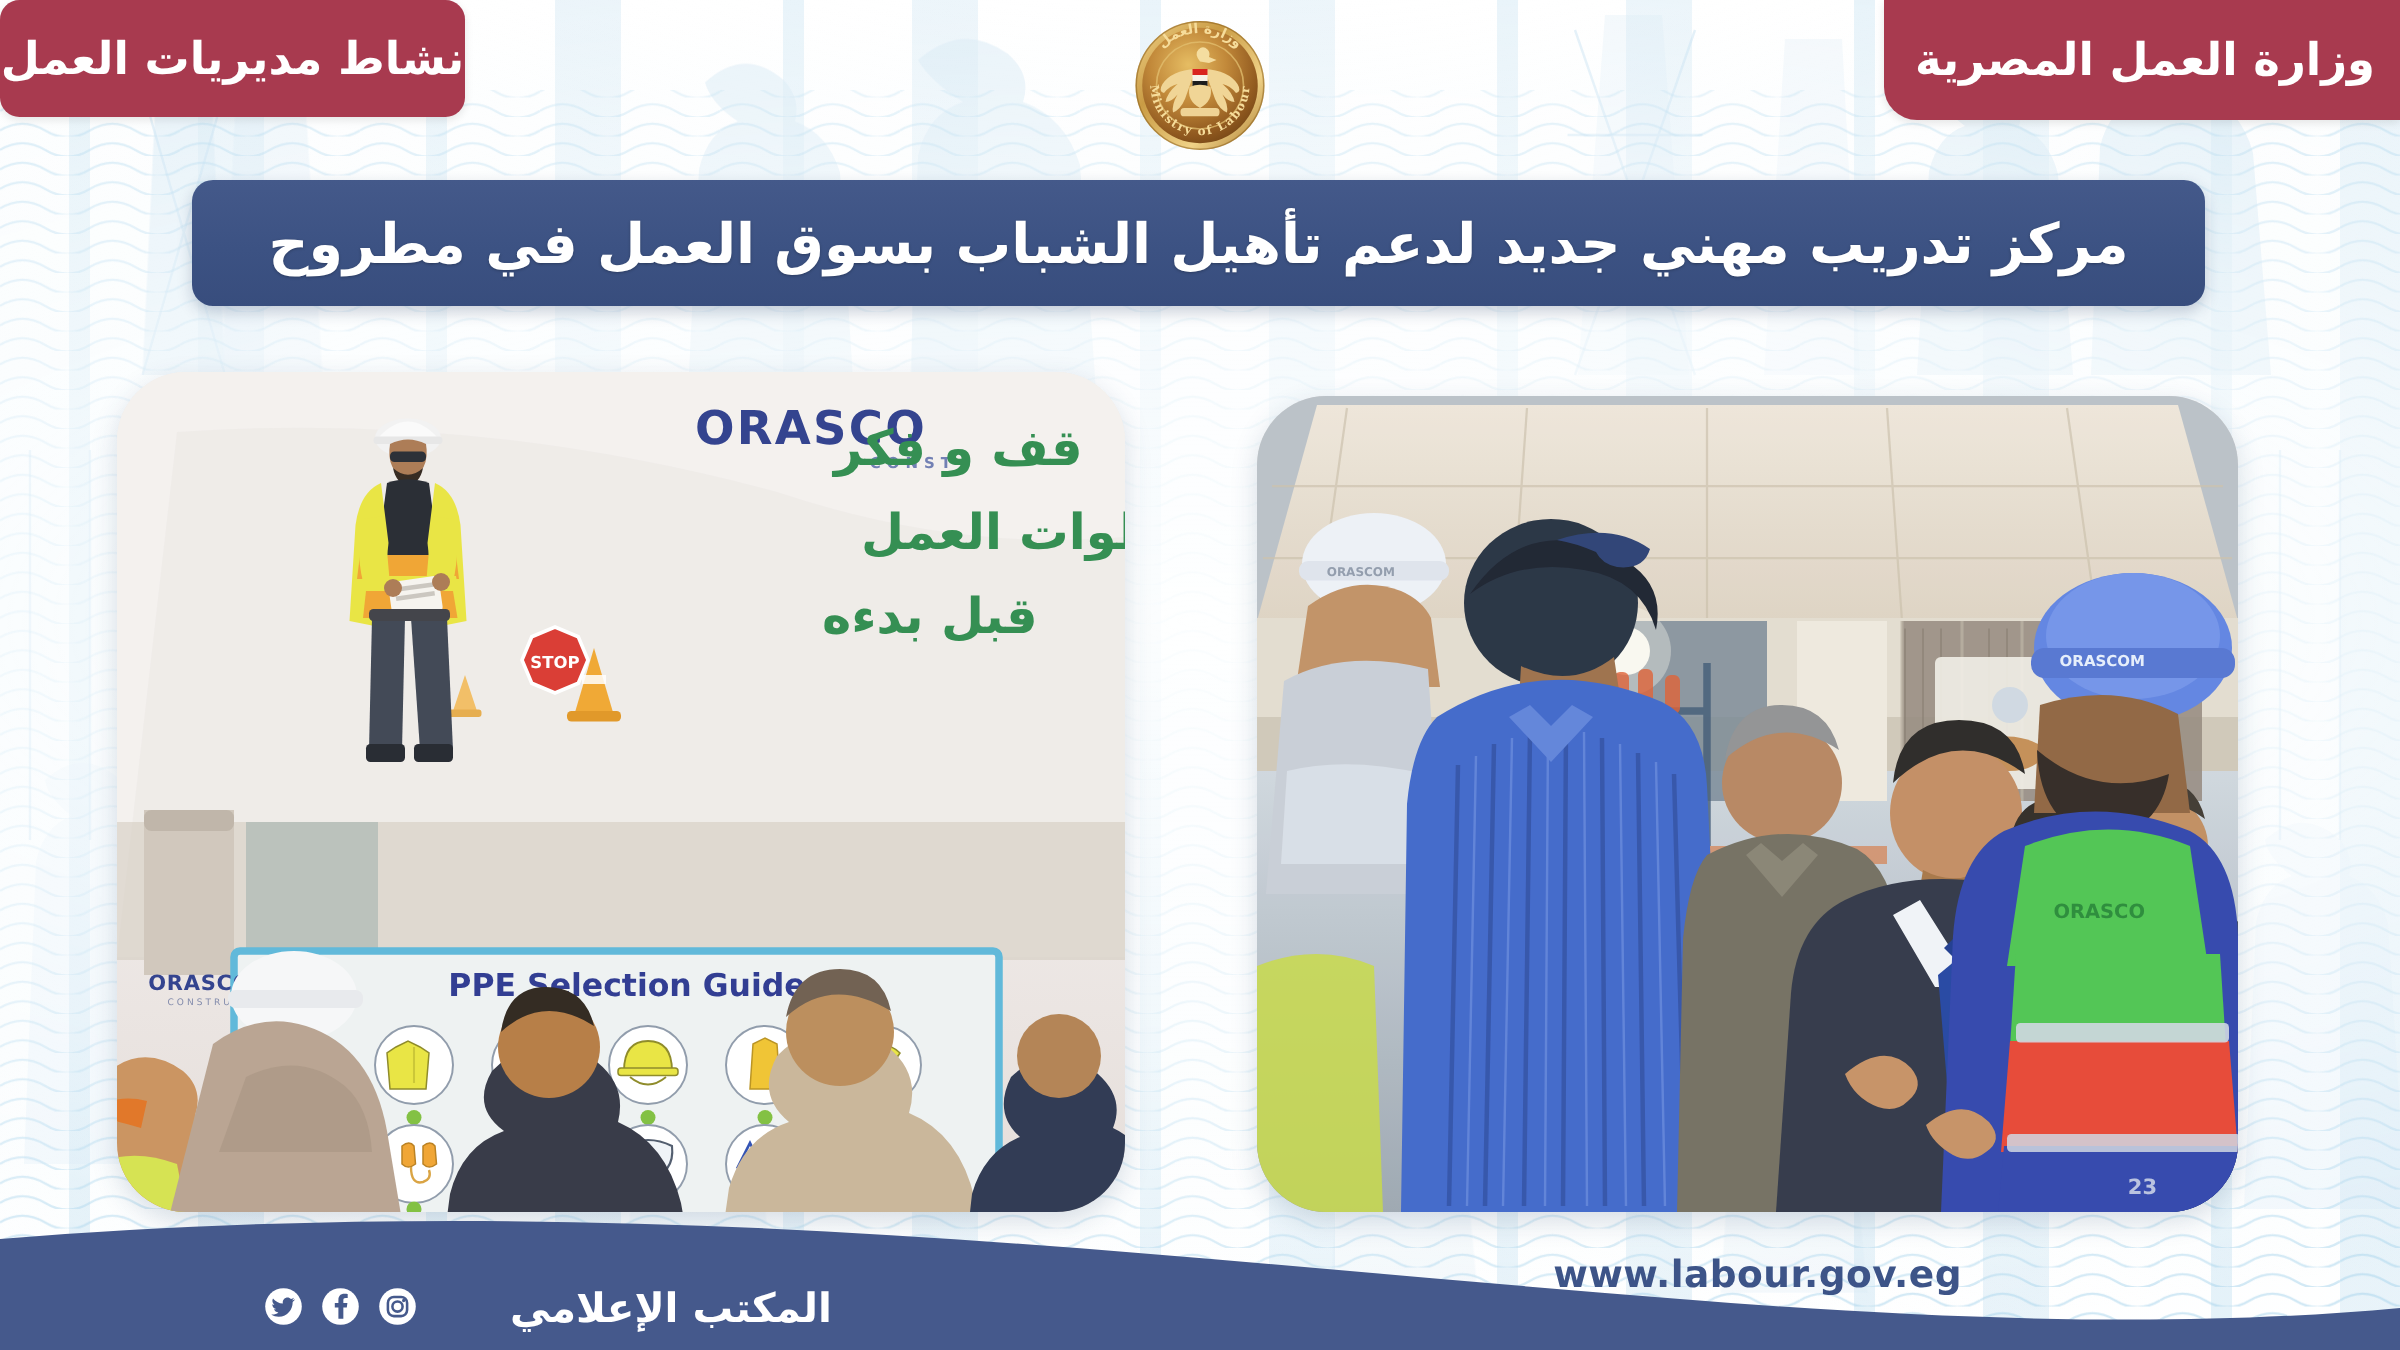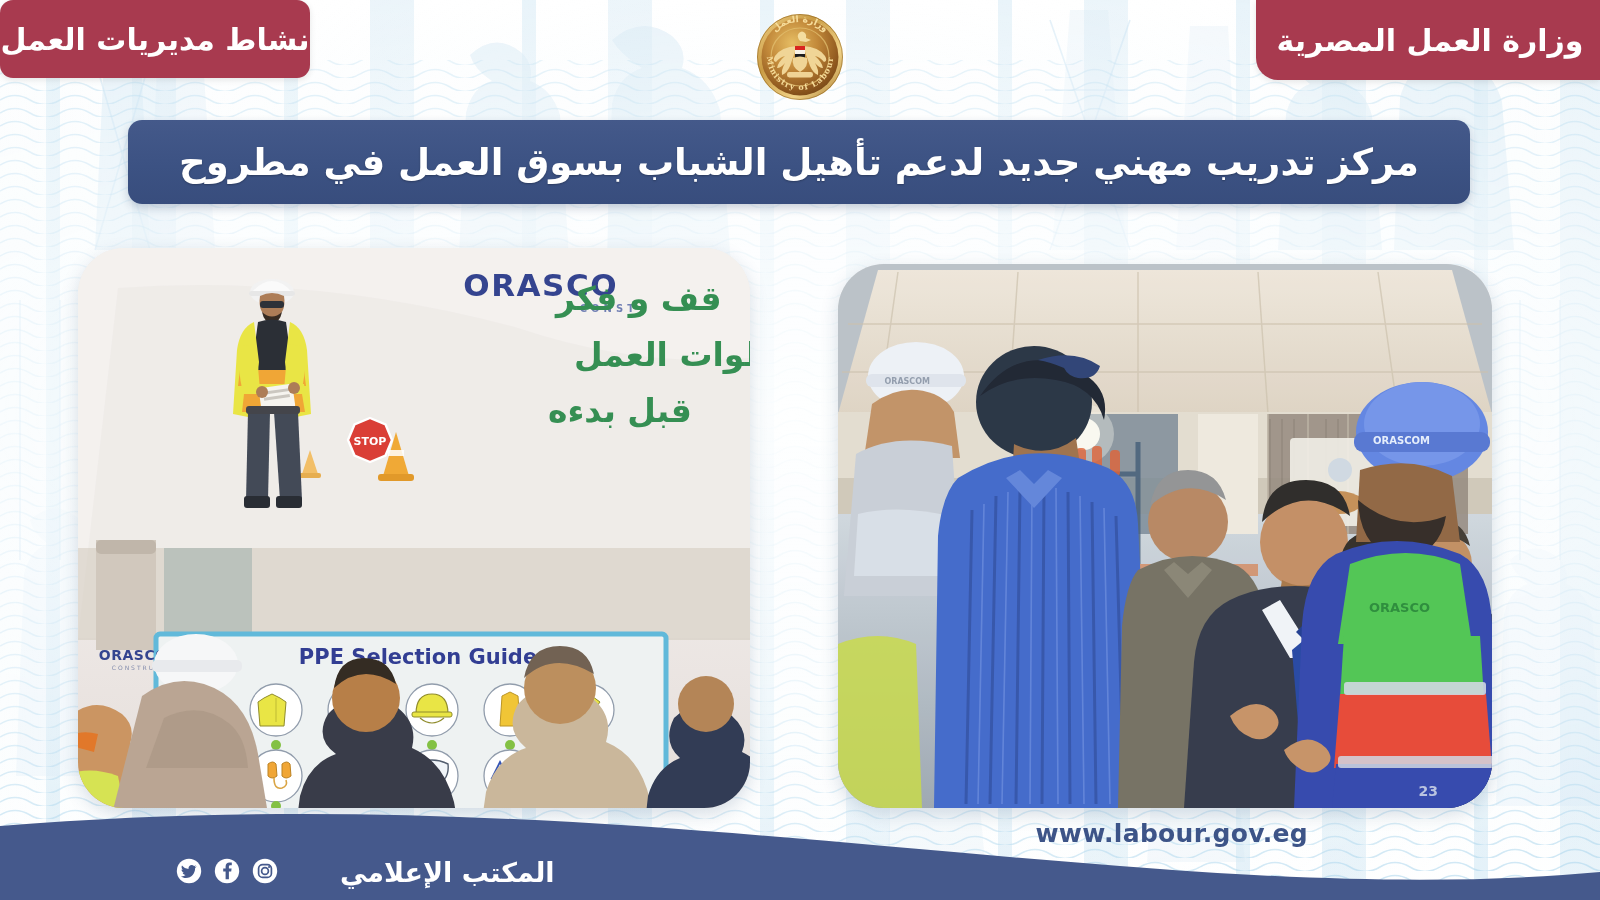--- a/index.html
+++ b/index.html
@@ -125,21 +125,21 @@
   .social .ic{
     width:26px;height:26px;display:block;
   }
   .media-office{
     position:absolute;left:340px;bottom:12px;
     color:#ffffff;font-size:27px;font-weight:bold;z-index:14;
     white-space:nowrap;
     text-align:center;
   }
   .site-url{
-    position:absolute;right:292px;bottom:52px;
+    position:absolute;right:292px;bottom:36px;
     color:#3d5488;font-size:25px;font-weight:bold;z-index:14;
     letter-spacing:.3px;direction:ltr;white-space:nowrap;margin-left:14px;
   }
 </style>
 </head>
 <body>
 
 <div id="stage">
 
   <div class="bg-base"></div>

